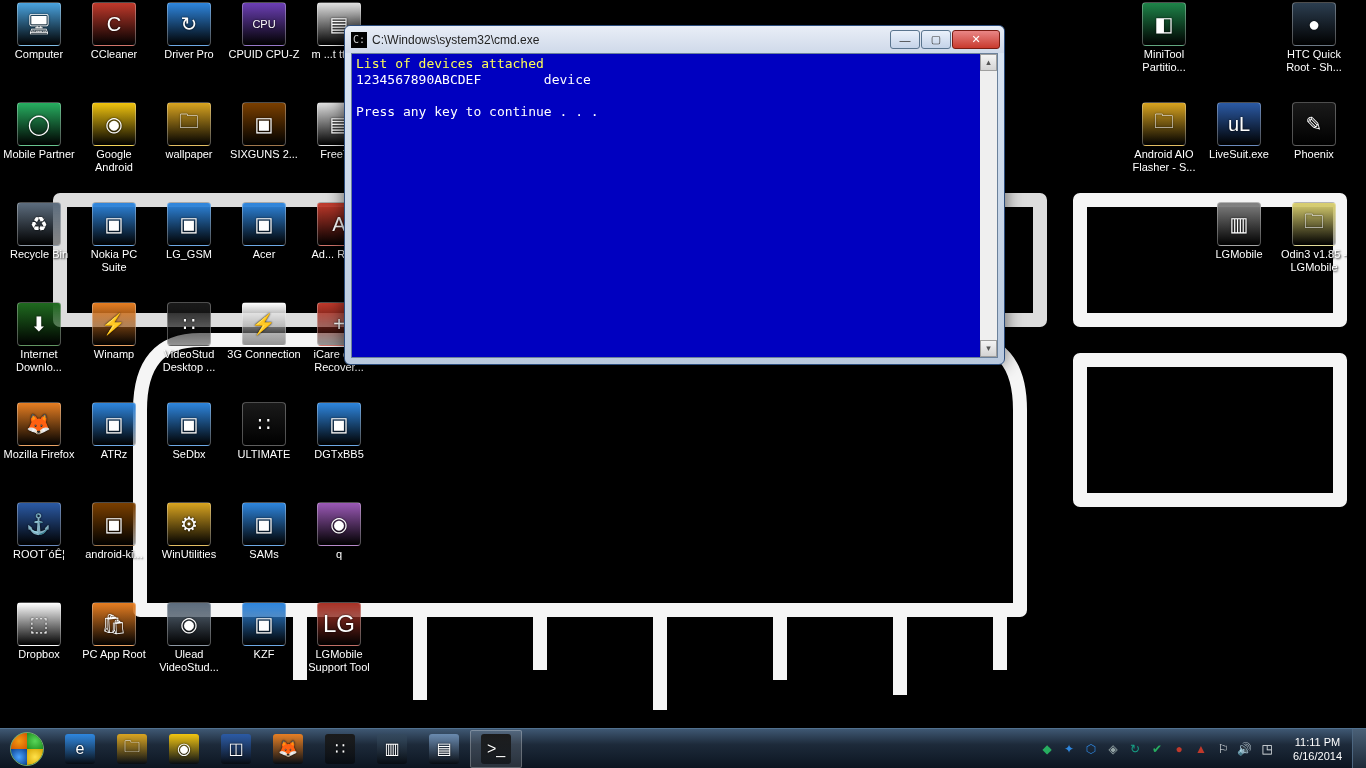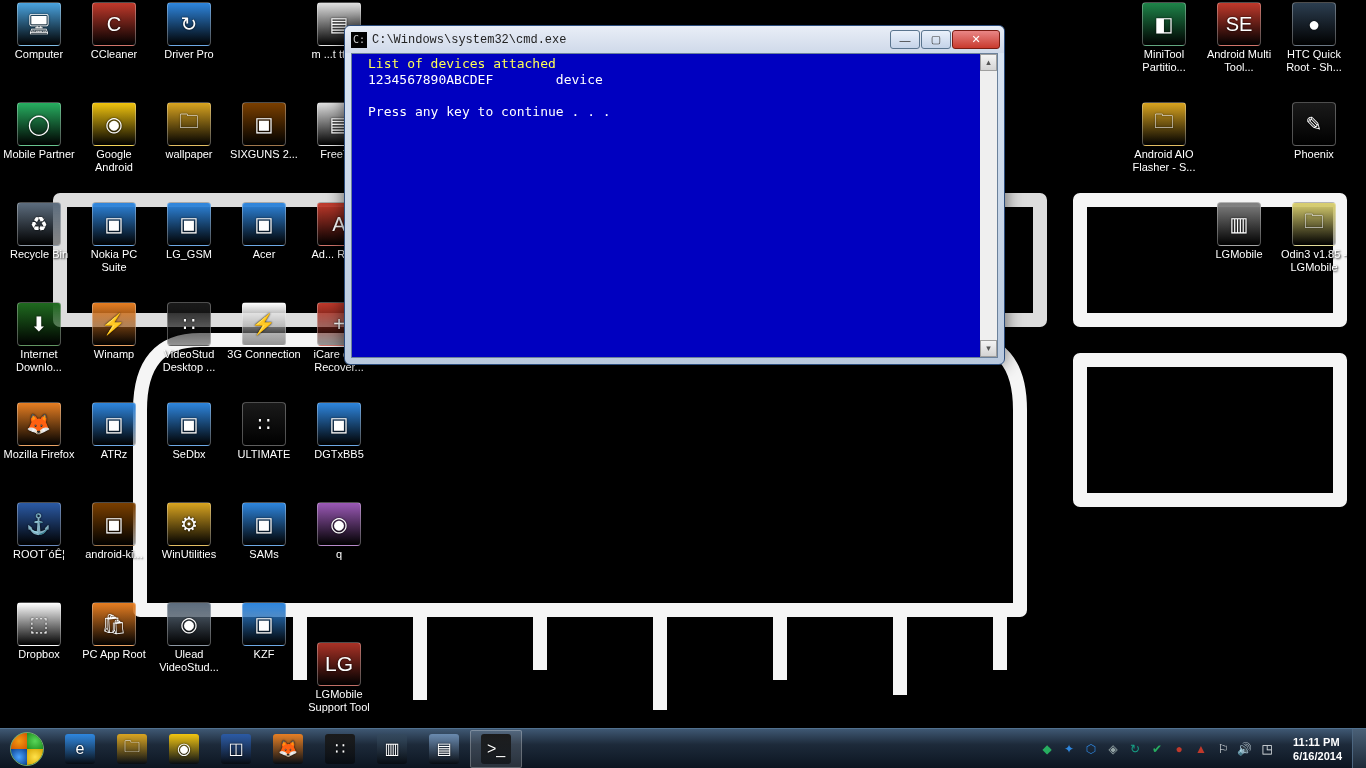--- a/index.html
+++ b/index.html
@@ -54,40 +54,40 @@
     padding: 0 4px 0 6px;
     background: linear-gradient(#e9eef7,#cfd9e9);
     border-radius: 6px 6px 0 0;
     font-size: 12px; color: #222;
   }
   .titleicon {
     width: 16px; height: 16px; background: #000; color: #ccc;
     font-family: monospace; font-size: 10px; line-height: 16px;
     text-align: center; margin-right: 5px;
   }
-  .title-text { flex: 1; font-family: Liberation Mono, monospace; }
+  .title-text { flex: 1; }
   .win-btns { display: flex; gap: 0; }
   .wbtn {
     width: 30px; height: 19px; border: 1px solid #5a758f;
     border-radius: 3px; margin-left: 1px;
     display: flex; align-items: center; justify-content: center;
     font-size: 11px; cursor: default;
   }
   .wbtn.min, .wbtn.max { background: linear-gradient(#eaf1fb,#c4d3e8); color: #333; }
   .wbtn.close { width: 48px; background: linear-gradient(#e98686,#c83a2e); color: #fff; border-color: #7a1b12; }
   .client {
     margin: 0 6px 6px 6px; flex: 1;
     background: #fff; border: 1px solid #6b819b;
     display: flex;
   }
   .term {
     background: #0000c0; color: #fff;
     font-family: 'Lucida Console', monospace;
     font-size: 13px; line-height: 16px;
-    padding: 2px 16px; flex: 1;
+    padding: 2px 4px; flex: 1;
     white-space: pre;
   }
   .term .hl { color: #ffff55; }
   .scrollbar {
     width: 17px; background: #e9e9e9;
     display: flex; flex-direction: column;
   }
   .sbtn { height: 17px; background: linear-gradient(#f4f4f4,#d4d4d4);
     border: 1px solid #9f9f9f; font-size: 9px; text-align: center; line-height: 14px;
     color: #555; cursor: default; }
@@ -128,21 +128,21 @@
     display:flex;align-items:center;justify-content:center;
     font-size:16px;color:#fff;text-shadow:0 0 2px #000;
   }
   .tray {
     margin-left: auto; display: flex; align-items: center; height: 100%;
     color: #fff; font-size: 11px;
   }
   .tray-icons { display: flex; gap: 6px; padding: 0 8px; }
   .tico { width: 16px; height: 16px; display:flex;align-items:center;justify-content:center;
     font-size: 12px; cursor: default; }
-  .clock { text-align: left; padding: 3px 10px; line-height: 14px; cursor: default; font-weight: bold; }
+  .clock { text-align: center; padding: 3px 10px; line-height: 14px; cursor: default; }
   .showdesk { width: 14px; height: 40px; border-left: 1px solid #4c6680;
     background: linear-gradient(#4a6077,#1d2937); cursor: default; }
 </style>
 </head>
 <body>
 
 <div class="wallpaper">
   <svg viewBox="0 0 1366 768" preserveAspectRatio="none">
     <rect width="1366" height="768" fill="#000"></rect>
     <g fill="none" stroke="#f5f5f5" stroke-width="14" stroke-linejoin="round">
@@ -161,32 +161,32 @@
       <div class="lbl">Computer</div>
     </div>
     <div class="dicon" style="left: 77px; top: 2px;">
       <div class="ibox" style="background: linear-gradient(rgb(192, 57, 43), rgba(0, 0, 0, 0.4)); font-size: 20px;">C</div>
       <div class="lbl">CCleaner</div>
     </div>
     <div class="dicon" style="left: 152px; top: 2px;">
       <div class="ibox" style="background: linear-gradient(rgb(46, 134, 222), rgba(0, 0, 0, 0.4)); font-size: 20px;">↻</div>
       <div class="lbl">Driver Pro</div>
     </div>
+    <div class="dicon" style="left: 227px; top: 2px;">
+      <div class="ibox" style="background: linear-gradient(rgb(108, 63, 181), rgba(0, 0, 0, 0.4)); font-size: 11px;">CPU</div>
+      <div class="lbl">CPUID CPU-Z</div>
+    </div>
     <div class="dicon" style="left: 302px; top: 2px;">
       <div class="ibox" style="background: linear-gradient(rgb(224, 224, 224), rgba(0, 0, 0, 0.4)); font-size: 20px;">▤</div>
       <div class="lbl">m ...t tttt t...</div>
     </div>
     <div class="dicon" style="left: 1127px; top: 2px;">
       <div class="ibox" style="background: linear-gradient(rgb(30, 132, 73), rgba(0, 0, 0, 0.4)); font-size: 20px;">◧</div>
       <div class="lbl">MiniTool Partitio...</div>
     </div>
-    <div class="dicon" style="left: 1202px; top: 2px;">
-      <div class="ibox" style="background: linear-gradient(rgb(192, 57, 43), rgba(0, 0, 0, 0.4)); font-size: 20px;">SE</div>
-      <div class="lbl">Android Multi Tool...</div>
-    </div>
     <div class="dicon" style="left: 1277px; top: 2px;">
       <div class="ibox" style="background: linear-gradient(rgb(44, 62, 80), rgba(0, 0, 0, 0.4)); font-size: 20px;">●</div>
       <div class="lbl">HTC Quick Root - Sh...</div>
     </div>
     <div class="dicon" style="left: 2px; top: 102px;">
       <div class="ibox" style="background: linear-gradient(rgb(39, 174, 96), rgba(0, 0, 0, 0.4)); font-size: 20px;">◯</div>
       <div class="lbl">Mobile Partner</div>
     </div>
     <div class="dicon" style="left: 77px; top: 102px;">
       <div class="ibox" style="background: linear-gradient(rgb(241, 196, 15), rgba(0, 0, 0, 0.4)); font-size: 20px;">◉</div>
@@ -201,20 +201,24 @@
       <div class="lbl">SIXGUNS 2...</div>
     </div>
     <div class="dicon" style="left: 302px; top: 102px;">
       <div class="ibox" style="background: linear-gradient(rgb(224, 224, 224), rgba(0, 0, 0, 0.4)); font-size: 20px;">▤</div>
       <div class="lbl">FreeT...</div>
     </div>
     <div class="dicon" style="left: 1127px; top: 102px;">
       <div class="ibox" style="background: linear-gradient(rgb(217, 164, 32), rgba(0, 0, 0, 0.4)); font-size: 20px;">🗀</div>
       <div class="lbl">Android AIO Flasher - S...</div>
     </div>
+    <div class="dicon" style="left: 1202px; top: 102px;">
+      <div class="ibox" style="background: linear-gradient(rgb(43, 90, 165), rgba(0, 0, 0, 0.4)); font-size: 20px;">uL</div>
+      <div class="lbl">LiveSuit.exe</div>
+    </div>
     <div class="dicon" style="left: 1277px; top: 102px;">
       <div class="ibox" style="background: linear-gradient(rgb(26, 26, 26), rgba(0, 0, 0, 0.4)); font-size: 20px;">✎</div>
       <div class="lbl">Phoenix</div>
     </div>
     <div class="dicon" style="left: 2px; top: 202px;">
       <div class="ibox" style="background: linear-gradient(rgb(93, 109, 126), rgba(0, 0, 0, 0.4)); font-size: 20px;">♻</div>
       <div class="lbl">Recycle Bin</div>
     </div>
     <div class="dicon" style="left: 77px; top: 202px;">
       <div class="ibox" style="background: linear-gradient(rgb(46, 134, 222), rgba(0, 0, 0, 0.4)); font-size: 20px;">▣</div>
@@ -310,21 +314,21 @@
     </div>
     <div class="dicon" style="left: 152px; top: 602px;">
       <div class="ibox" style="background: linear-gradient(rgb(93, 109, 126), rgba(0, 0, 0, 0.4)); font-size: 20px;">◉</div>
       <div class="lbl">Ulead VideoStud...</div>
     </div>
     <div class="dicon" style="left: 227px; top: 602px;">
       <div class="ibox" style="background: linear-gradient(rgb(46, 134, 222), rgba(0, 0, 0, 0.4)); font-size: 20px;">▣</div>
       <div class="lbl">KZF</div>
     </div>
     <div class="dicon" style="left: 302px; top: 602px;">
-      <div class="ibox" style="background: linear-gradient(rgb(169, 50, 38), rgba(0, 0, 0, 0.4)); font-size: 21px; margin-top: 40px;">LG</div>
+      <div class="ibox" style="background: linear-gradient(rgb(169, 50, 38), rgba(0, 0, 0, 0.4)); font-size: 24px;">LG</div>
       <div class="lbl">LGMobile Support Tool</div>
     </div>
   </div>
 
 <div class="win">
   <div class="titlebar">
     <div class="titleicon">C:</div>
     <div class="title-text">C:\Windows\system32\cmd.exe</div>
     <div class="win-btns">
       <div class="wbtn min">—</div>

